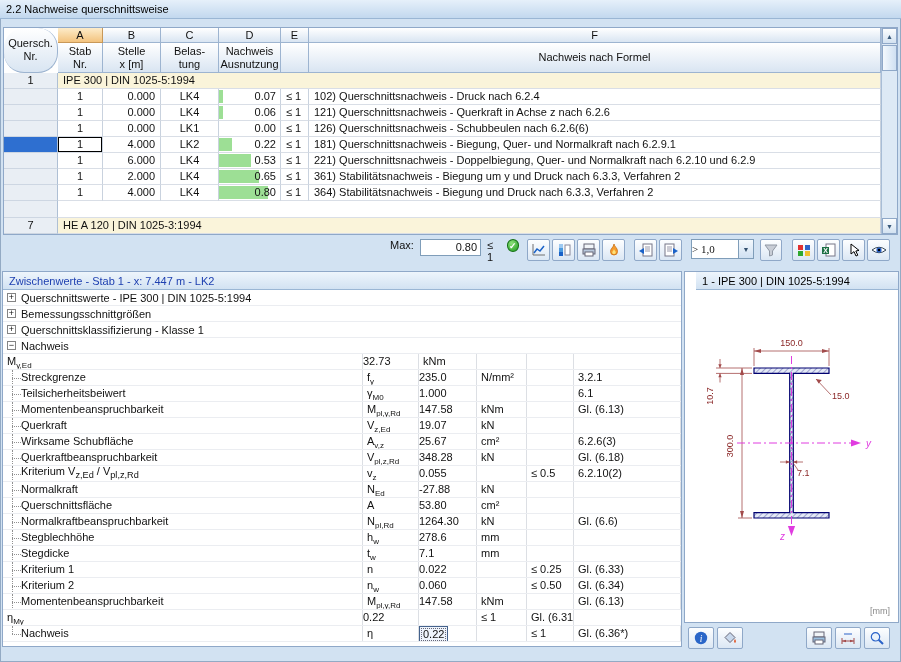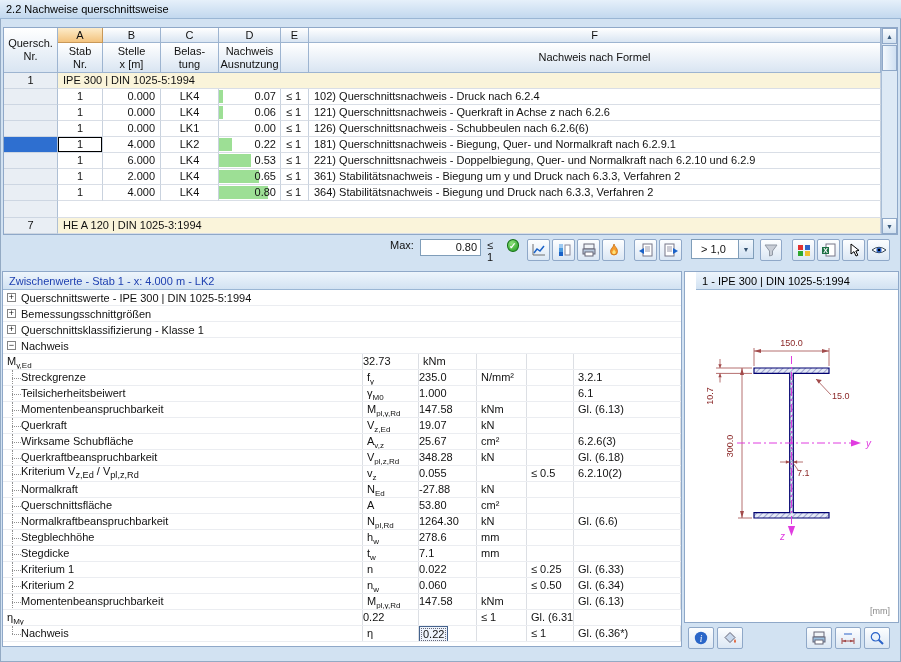--- a/index.html
+++ b/index.html
@@ -26,21 +26,21 @@
   .rinner { position:absolute; left:0; top:0; right:16px; bottom:0; display:flex; flex-direction:column; }
   .cols { display:grid; grid-template-columns:54px 45px 58px 58px 62px 28px 1fr; }
   .thead { grid-template-rows:15px 30px; flex:0 0 45px; }
   .hc {
     border-right:1px solid #9db4d0; border-bottom:1px solid #9db4d0;
     background:linear-gradient(#ffffff,#d9e5f2);
     display:flex; flex-direction:column; align-items:center; justify-content:center;
     overflow:hidden; white-space:nowrap;
   }
   .hc div { line-height:13px; }
-  .h-num { grid-row:1/3; grid-column:1; }
+  .h-num { grid-row:1/3; grid-column:1;border-radius:20px; }
   .gc2{grid-column:2} .gc3{grid-column:3} .gc4{grid-column:4} .gc5{grid-column:5} .gc6{grid-column:6} .gc7{grid-column:7}
   .gr1{grid-row:1} .gr2{grid-row:2}
   .sel { background:linear-gradient(#fdecca,#f3c37e); border-color:#c89858; }
   .tbody { flex:1; display:flex; flex-direction:column; overflow:hidden; }
   .trow { flex:0 0 16px; height:16px; }
   .trow.empty { flex:1; }
   .c {
     border-right:1px solid #c9d2de; border-bottom:1px solid #d9dee6;
     line-height:15px; overflow:hidden; white-space:nowrap; background:#fff; position:relative;
   }
@@ -73,21 +73,21 @@
   .okball { margin-left:5px; width:13px; height:13px; border-radius:50%;
             background:radial-gradient(circle at 35% 30%, #8ce07a, #1f9a1f);
             border:1px solid #127012; color:#fff; font-size:9px; line-height:12px; text-align:center; font-weight:bold; }
   .tgroup { display:flex; gap:2px; }
   .g1 { margin-left:8px; } .g2 { margin-left:9px; } .g3 { margin-left:10px; }
   .tbtn { width:23px; height:22px; border:1px solid #8fa8c8; border-radius:2px;
           background:linear-gradient(#fdfeff,#dbe7f4); display:flex; align-items:center; justify-content:center; }
   .tbtn svg { width:16px; height:14px; }
   .dropdown { margin-left:9px; width:66px; height:20px; background:#fff; border:1px solid #7f9db9;
               display:flex; align-items:center; }
-  .dd-text { flex:1; padding-left:9px; }
+  .dd-text { flex:1; padding-left:0;font-family:Liberation Serif, serif; }
   .dd-btn { width:15px; height:18px; border-left:1px solid #7f9db9;
             background:linear-gradient(#f4f9fd,#cfe0f2); font-size:7px; color:#34506e;
             display:flex; align-items:center; justify-content:center; }
   .funnel { margin-left:6px; }
   
   .details { position:absolute; left:2px; top:271px; width:680px; height:376px;
              background:#fff; border:1px solid #8fa8c8; }
   .p-header { height:18px; background:linear-gradient(#eef5fc,#d2e2f2); border-bottom:1px solid #9ab6d4;
               line-height:18px; padding-left:6px; white-space:nowrap; overflow:hidden; }
   .details .p-header { color:#1d3fb0; }
@@ -360,21 +360,21 @@
       <svg viewBox="0 0 16 14">
           <path d="M1 7 Q8 1.5 15 7 Q8 12.5 1 7 Z" fill="#fff" stroke="#345"></path>
           <circle cx="8" cy="7" r="2.6" fill="#2a62c8"></circle>
           <circle cx="8" cy="7" r="1.2" fill="#000"></circle>
         </svg>
     </div>
   </div>
 </div>
 
 <div class="details">
-  <div class="p-header">Zwischenwerte - Stab 1 - x: 4.000 m - LK2</div>
+  <div class="p-header">Zwischenwerte - Stab 1 - x: 7.447 m - LK2</div>
   <div class="dbody">
       <div class="drow dgroup">
     <span class="plusbox">+</span>
     <span class="dglabel">Querschnittswerte  -  IPE 300 | DIN 1025-5:1994</span>
   </div>
       <div class="drow dgroup">
     <span class="plusbox">+</span>
     <span class="dglabel">Bemessungsschnittgrößen</span>
   </div>
       <div class="drow dgroup">

